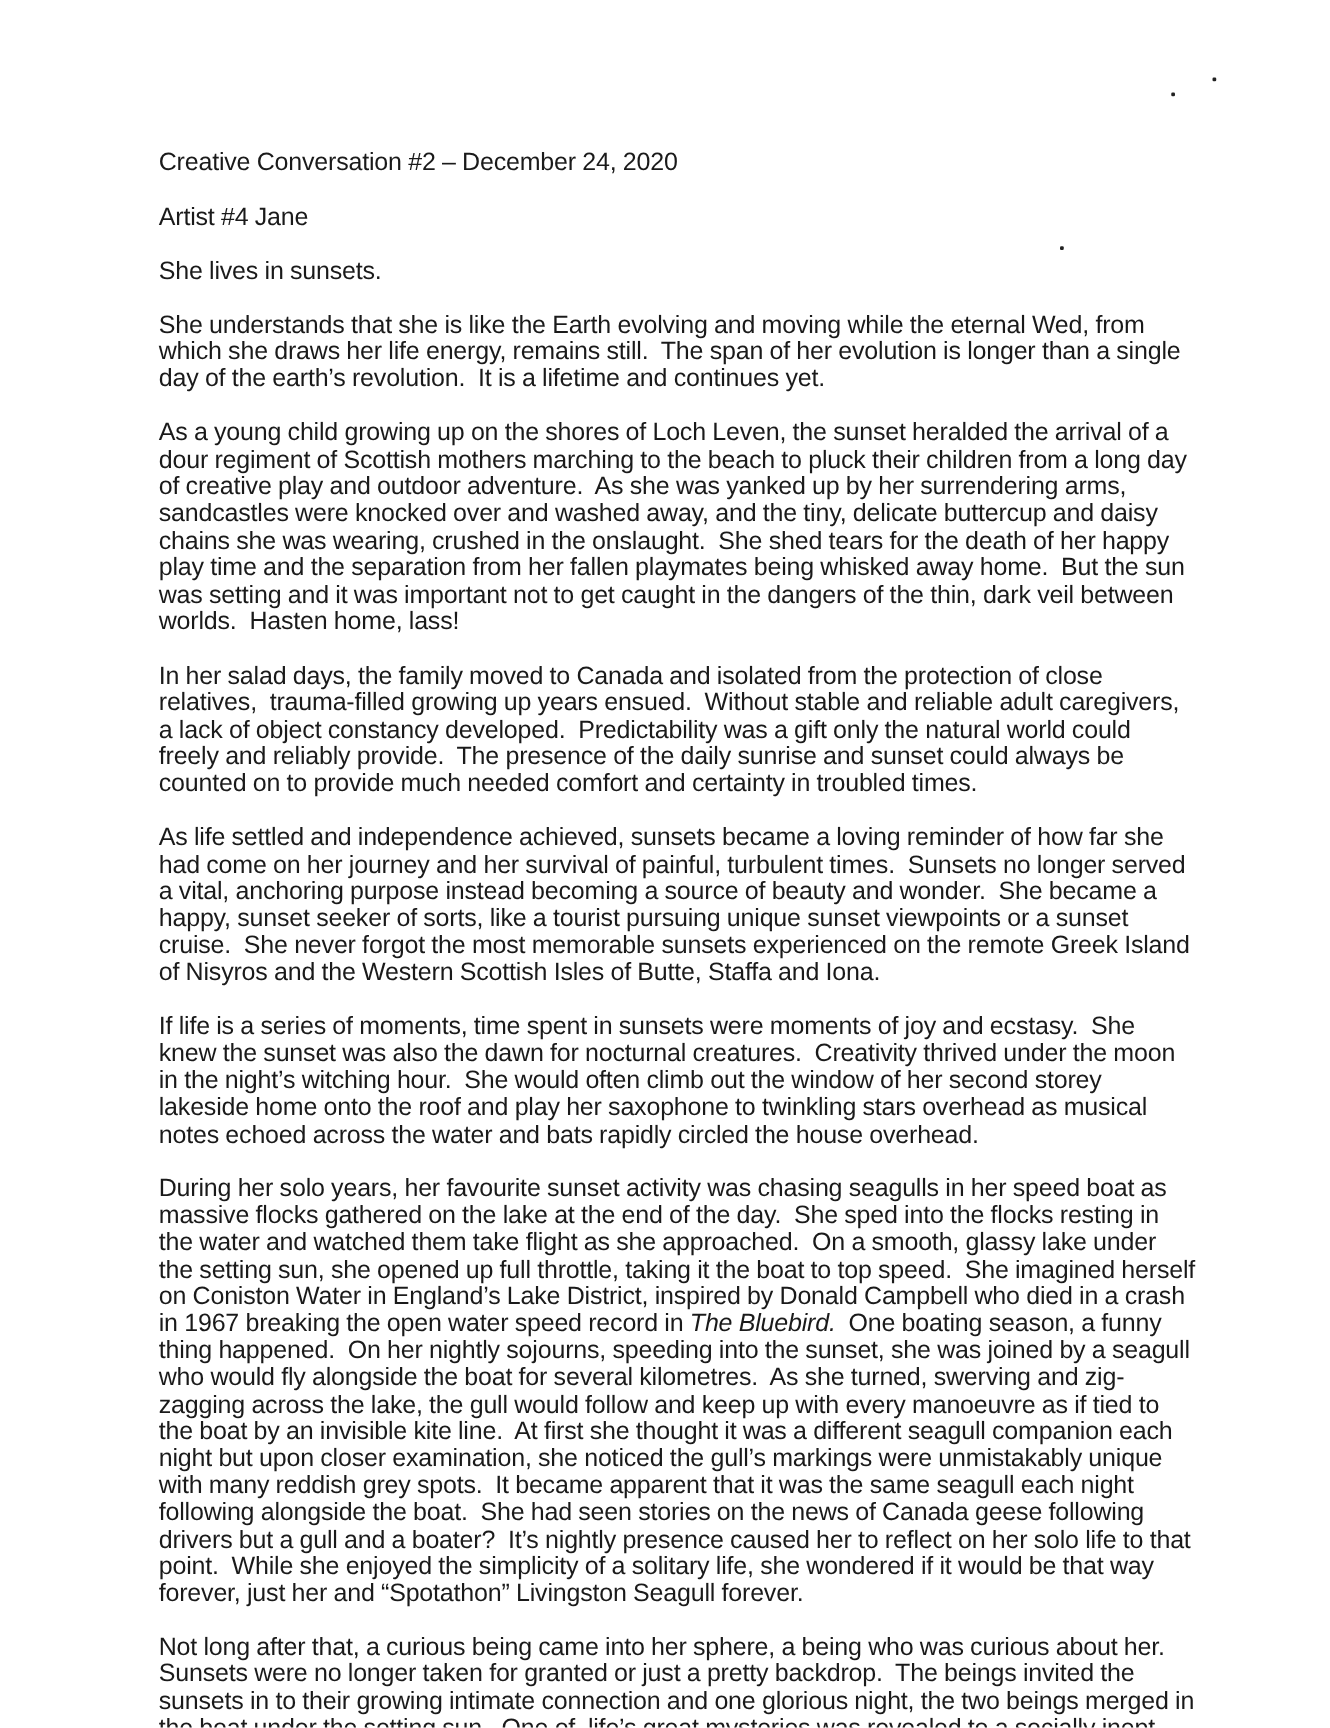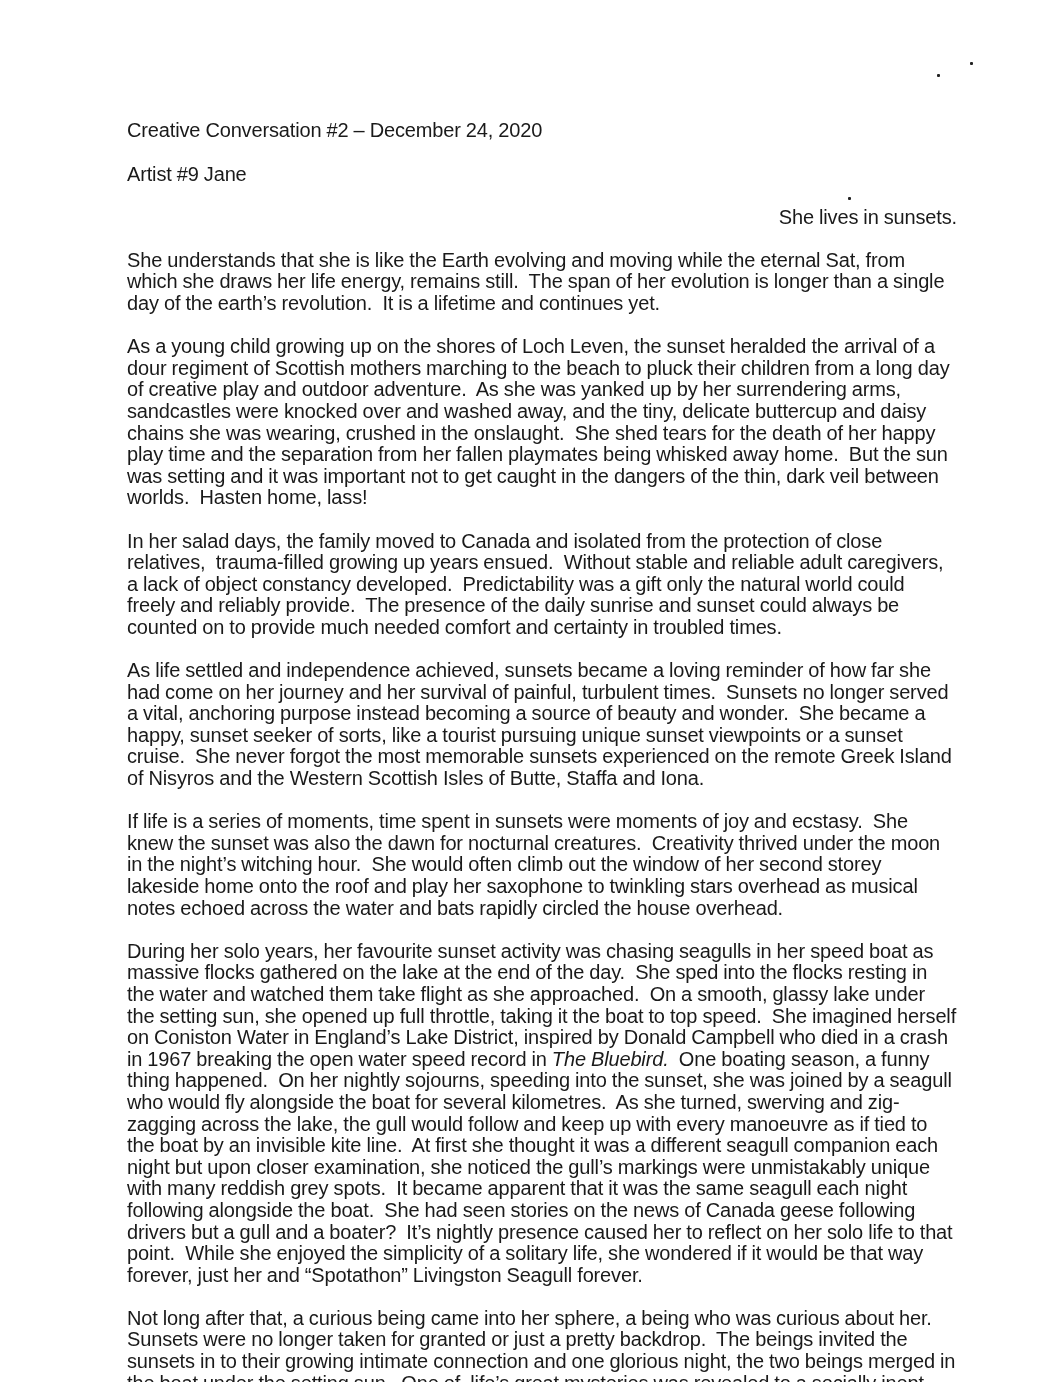--- a/index.html
+++ b/index.html
@@ -43,37 +43,37 @@
       line-height: 21.6px;
       letter-spacing: -0.15px;
       word-spacing: -0.3px;
     }
     .content p {
       margin: 0 0 21.6px 0;
       white-space: pre-wrap;
     }
     .title-line { margin-bottom: 22px !important; }
     .artist-line { margin-bottom: 22px !important; }
-    .intro-line { margin-bottom: 21px !important; text-align: right; }
+    .intro-line { margin-bottom: 21px !important; }
     em { }
   </style>
 </head>
 <body>
 
 <div class="page">
   <span class="speck s1"></span>
   <span class="speck s2"></span>
   <span class="speck s3"></span>
 
   <div class="content">
     <p class="title-line">Creative Conversation #2 – December 24, 2020</p>
-    <p class="artist-line">Artist #9 Jane</p>
+    <p class="artist-line">Artist #4 Jane</p>
     <p class="intro-line">She lives in sunsets.</p>
 
-    <p>She understands that she is like the Earth evolving and moving while the eternal Sat, from which she draws her life energy, remains still.  The span of her evolution is longer than a single day of the earth’s revolution.  It is a lifetime and continues yet.</p>
+    <p>She understands that she is like the Earth evolving and moving while the eternal Wed, from which she draws her life energy, remains still.  The span of her evolution is longer than a single day of the earth’s revolution.  It is a lifetime and continues yet.</p>
     <p>As a young child growing up on the shores of Loch Leven, the sunset heralded the arrival of a dour regiment of Scottish mothers marching to the beach to pluck their children from a long day of creative play and outdoor adventure.  As she was yanked up by her surrendering arms, sandcastles were knocked over and washed away, and the tiny, delicate buttercup and daisy chains she was wearing, crushed in the onslaught.  She shed tears for the death of her happy play time and the separation from her fallen playmates being whisked away home.  But the sun was setting and it was important not to get caught in the dangers of the thin, dark veil between worlds.  Hasten home, lass!</p>
     <p>In her salad days, the family moved to Canada and isolated from the protection of close relatives,  trauma-filled growing up years ensued.  Without stable and reliable adult caregivers, a lack of object constancy developed.  Predictability was a gift only the natural world could freely and reliably provide.  The presence of the daily sunrise and sunset could always be counted on to provide much needed comfort and certainty in troubled times.</p>
     <p>As life settled and independence achieved, sunsets became a loving reminder of how far she had come on her journey and her survival of painful, turbulent times.  Sunsets no longer served a vital, anchoring purpose instead becoming a source of beauty and wonder.  She became a happy, sunset seeker of sorts, like a tourist pursuing unique sunset viewpoints or a sunset cruise.  She never forgot the most memorable sunsets experienced on the remote Greek Island of Nisyros and the Western Scottish Isles of Butte, Staffa and Iona.</p>
     <p>If life is a series of moments, time spent in sunsets were moments of joy and ecstasy.  She knew the sunset was also the dawn for nocturnal creatures.  Creativity thrived under the moon in the night’s witching hour.  She would often climb out the window of her second storey lakeside home onto the roof and play her saxophone to twinkling stars overhead as musical notes echoed across the water and bats rapidly circled the house overhead.</p>
     <p><span>During her solo years, her favourite sunset activity was chasing seagulls in her speed boat as massive flocks gathered on the lake at the end of the day.  She sped into the flocks resting in the water and watched them take flight as she approached.  On a smooth, glassy lake under the setting sun, she opened up full throttle, taking it the boat to top speed.  She imagined herself on Coniston Water in England’s Lake District, inspired by Donald Campbell who died in a crash in 1967 breaking the open water speed record in </span><em>The Bluebird.</em><span>  One boating season, a funny thing happened.  On her nightly sojourns, speeding into the sunset, she was joined by a seagull who would fly alongside the boat for several kilometres.  As she turned, swerving and zig-zagging across the lake, the gull would follow and keep up with every manoeuvre as if tied to the boat by an invisible kite line.  At first she thought it was a different seagull companion each night but upon closer examination, she noticed the gull’s markings were unmistakably unique with many reddish grey spots.  It became apparent that it was the same seagull each night following alongside the boat.  She had seen stories on the news of Canada geese following drivers but a gull and a boater?  It’s nightly presence caused her to reflect on her solo life to that point.  While she enjoyed the simplicity of a solitary life, she wondered if it would be that way forever, just her and “Spotathon” Livingston Seagull forever.</span></p>
     <p>Not long after that, a curious being came into her sphere, a being who was curious about her.  Sunsets were no longer taken for granted or just a pretty backdrop.  The beings invited the sunsets in to their growing intimate connection and one glorious night, the two beings merged in the boat under the setting sun.  One of  life’s great mysteries was revealed to a socially inept geek who had not known the pleasure of such a connection.  Those were the heady days before the responsibilities of marriage and fur babies.</p>
   </div>
 </div>
 
 </body></html>

